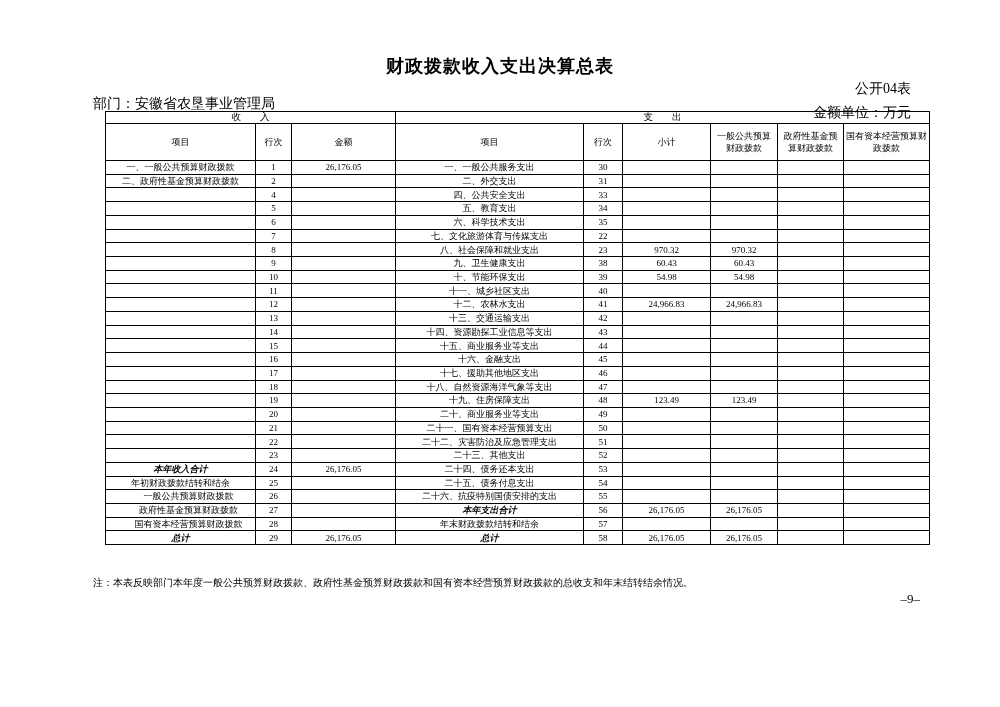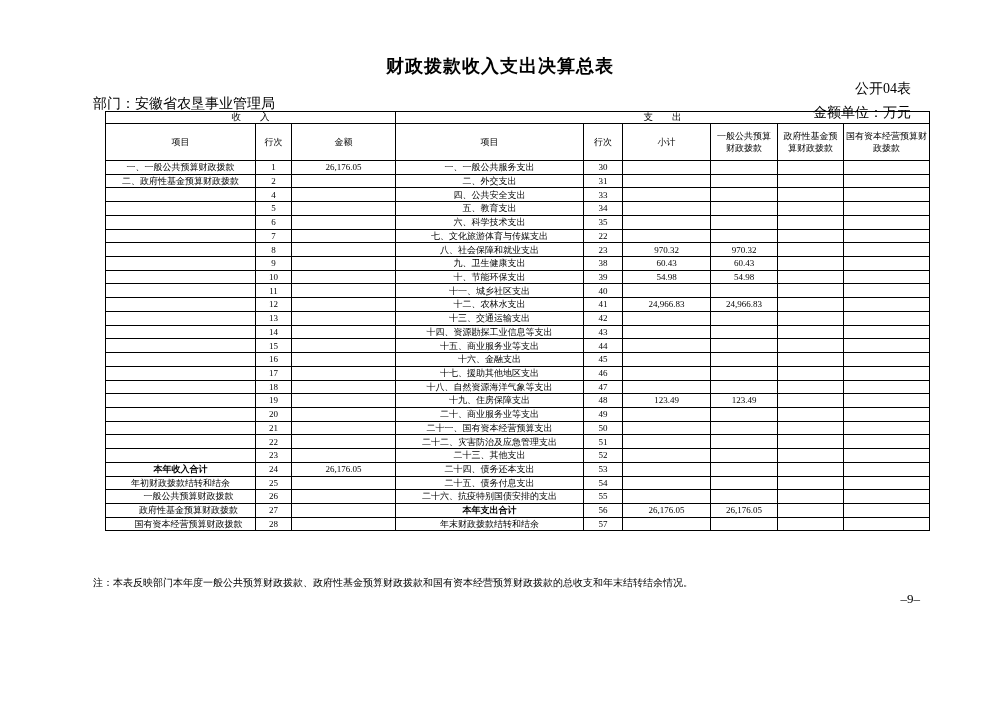--- a/index.html
+++ b/index.html
@@ -27,21 +27,21 @@
     font-weight:normal;text-align:center;vertical-align:middle;
   }
   tr.rowA{height:12px;}
   tr.rowA th{font-size:9.5px;}
   tr.rowB{height:37px;}
   tr.rowB th{white-space:normal;font-size:9px;line-height:1.35;padding:0 2px;}
   tr.rowC{height:15px;}
   tbody tr{height:13.72px;}
   td.lbl{text-align:left;padding-left:5px;margin-top:32px;}
   td.lbl.ind{padding-left:16px;}
-  td.lbl.tot{font-weight:bold;padding-left:0;}
+  td.lbl.tot{font-weight:bold;padding-left:0;font-style:italic;}
   td.rno{text-align:center;}
   td.amt{text-align:right;padding-right:8px;}
   .note{position:absolute;left:93px;top:576px;font-size:10px;white-space:nowrap;}
   .pagenum{position:absolute;right:80px;top:591px;font-size:13px;}
 </style>
 </head>
 <body>
 
 <div class="page">
 
@@ -371,19 +371,30 @@
           <td class="lbl ind">国有资本经营预算财政拨款</td>
           <td class="rno">28</td>
           <td class="amt"></td>
           <td class="lbl">年末财政拨款结转和结余</td>
           <td class="rno">57</td>
           <td class="amt"></td>
           <td class="amt"></td>
           <td class="amt"></td>
           <td class="amt"></td>
         </tr>
+        <tr>
+          <td class="lbl tot">总计</td>
+          <td class="rno">29</td>
+          <td class="amt">26,176.05</td>
+          <td class="lbl tot">总计</td>
+          <td class="rno">58</td>
+          <td class="amt">26,176.05</td>
+          <td class="amt">26,176.05</td>
+          <td class="amt"></td>
+          <td class="amt"></td>
+        </tr>
       </tbody>
   </table>
 
   <div class="note">注：本表反映部门本年度一般公共预算财政拨款、政府性基金预算财政拨款和国有资本经营预算财政拨款的总收支和年末结转结余情况。</div>
   <div class="pagenum">–9–</div>
 
 </div>
 
 </body></html>

